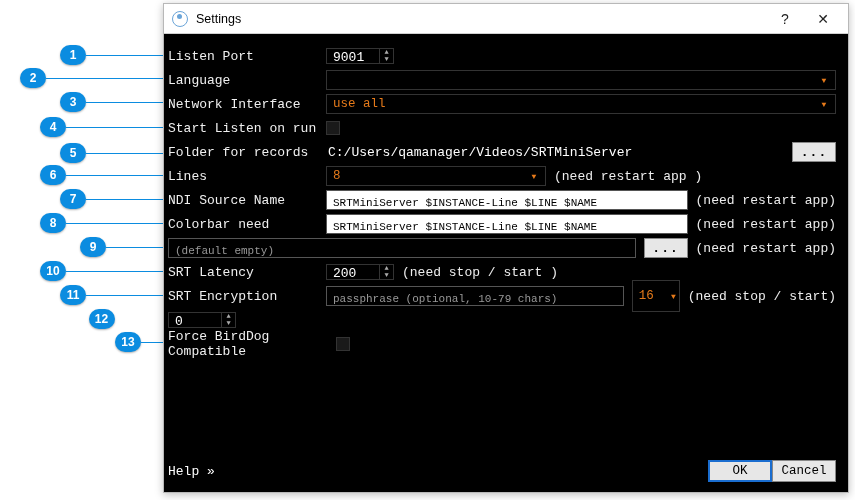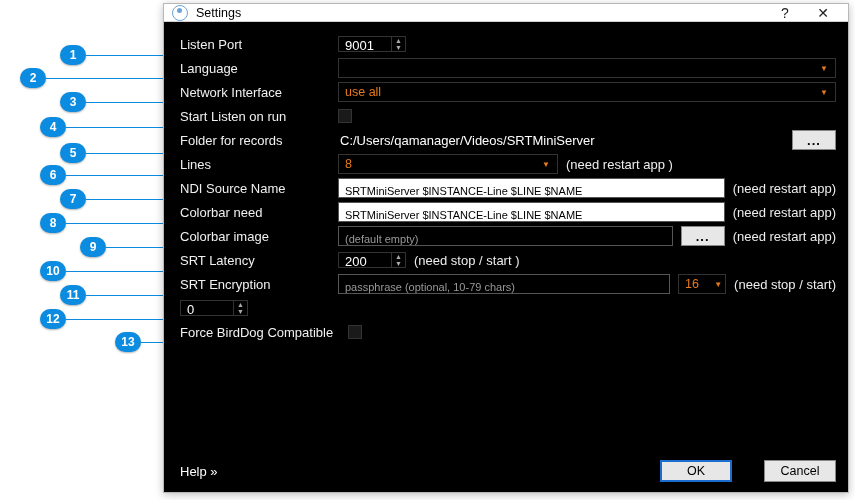--- a/index.html
+++ b/index.html
@@ -45,21 +45,21 @@
     top: 3px;
     width: 686px;
     height: 490px;
     border: 1px solid #b8b8b8;
     background: #000;
     display: flex;
     flex-direction: column;
     box-shadow: 0 2px 8px rgba(0,0,0,0.25);
   }
   .titlebar {
-    height: 18px;
+    height: 30px;
     background: #fff;
     color: #000;
     display: flex;
     align-items: center;
     padding: 0 6px 0 8px;
     border-bottom: 1px solid #d0d0d0;
   }
   .title-icon {
     width: 16px; height: 16px;
     border: 1.5px solid #6aa4d8;
@@ -80,24 +80,25 @@
     width: 38px;
     height: 28px;
     display: flex;
     align-items: center;
     justify-content: center;
     font-size: 14px;
     color: #222;
   }
   .content {
     flex: 1;
-    padding: 10px 12px 8px 16px;
+    padding: 10px 12px 8px 4px;
     color: #ededed;
     display: flex;
     flex-direction: column;
+    font-family: Liberation Mono, monospace;
   }
   .row {
     display: flex;
     align-items: center;
     height: 24px;
     gap: 8px;
   }
   .label {
     width: 150px;
     font-size: 13px;
@@ -190,51 +191,50 @@
     font-size: 11px;
     display: flex;
     align-items: flex-end;
   }
   .text-input.dark {
     background: #000;
     color: #999;
   }
   .small-combo {
     width: 48px;
-    height: 20px;
+    height: 32px;
     background: #000;
     border: 1px solid #333;
     display: flex;
     align-items: center;
     padding: 0 3px 0 6px;
   }
   .small-combo .val { flex: 1; color: #e67a1a; font-size: 12.5px; }
   .small-combo .combo-arrow { font-size: 8px; color: #e67a1a; }
   .spacer { flex: 1; }
   .footer {
     display: flex;
     align-items: center;
     padding: 4px 0 2px 0;
-    gap: 20px;
+    gap: 0;
   }
   .help-link {
     color: #fff;
     font-size: 13px;
   }
   .dlg-btn {
-    width: 72px;
+    width: 64px;
     height: 22px;
     background: #e7e7e7;
     border: 1px solid #888;
     color: #000;
     display: flex;
     align-items: center;
     justify-content: center;
     font-size: 12.5px;
-    margin-left: 12px;
   }
   .dlg-btn.primary {
     border: 2px solid #1a6dcf;
     height: 22px;
   }
 </style>
 </head>
 <body>
 
 <div class="callouts">
@@ -275,21 +275,21 @@
       <span class="leader"></span>
     </div>
   <div class="callout" style="top:261px; left:40px; width:123px;">
       <span class="pill">10</span>
       <span class="leader"></span>
     </div>
   <div class="callout" style="top:285px; left:60px; width:103px;">
       <span class="pill">11</span>
       <span class="leader"></span>
     </div>
-  <div class="callout" style="top:309px; left:40px; width:123px;">
+  <div class="callout" style="top:309px; left:40px; width:123px;flex-direction:column;">
       <span class="pill">12</span>
       <span class="leader"></span>
     </div>
   <div class="callout" style="top:332px; left:80px; width:83px;margin-left:35px;">
       <span class="pill">13</span>
       <span class="leader"></span>
     </div>
 </div>
 
 <div class="dialog">
@@ -359,21 +359,20 @@
 
     <div class="row">
       <span class="label">Colorbar need</span>
       <div class="text-input">
           <span>SRTMiniServer $INSTANCE-Line $LINE $NAME</span>
         </div>
       <span class="note">(need restart app)</span>
     </div>
 
     <div class="row">
-      <span class="label">Colorbar image</span>
       <div class="text-input dark">
           <span>(default empty)</span>
         </div>
       <div class="browse-btn">...</div>
       <span class="note">(need restart app)</span>
     </div>
 
     <div class="row">
       <span class="label">SRT Latency</span>
       <div class="spinner">

